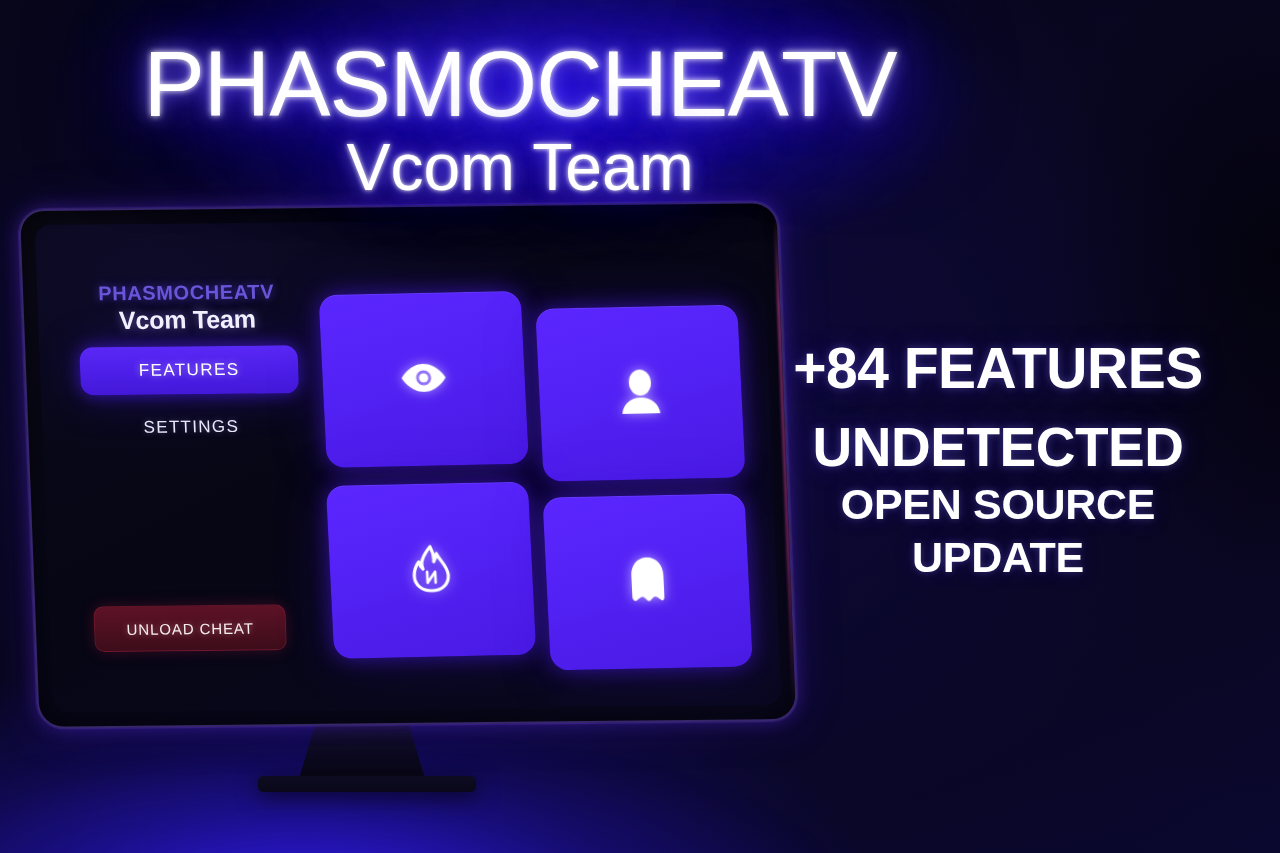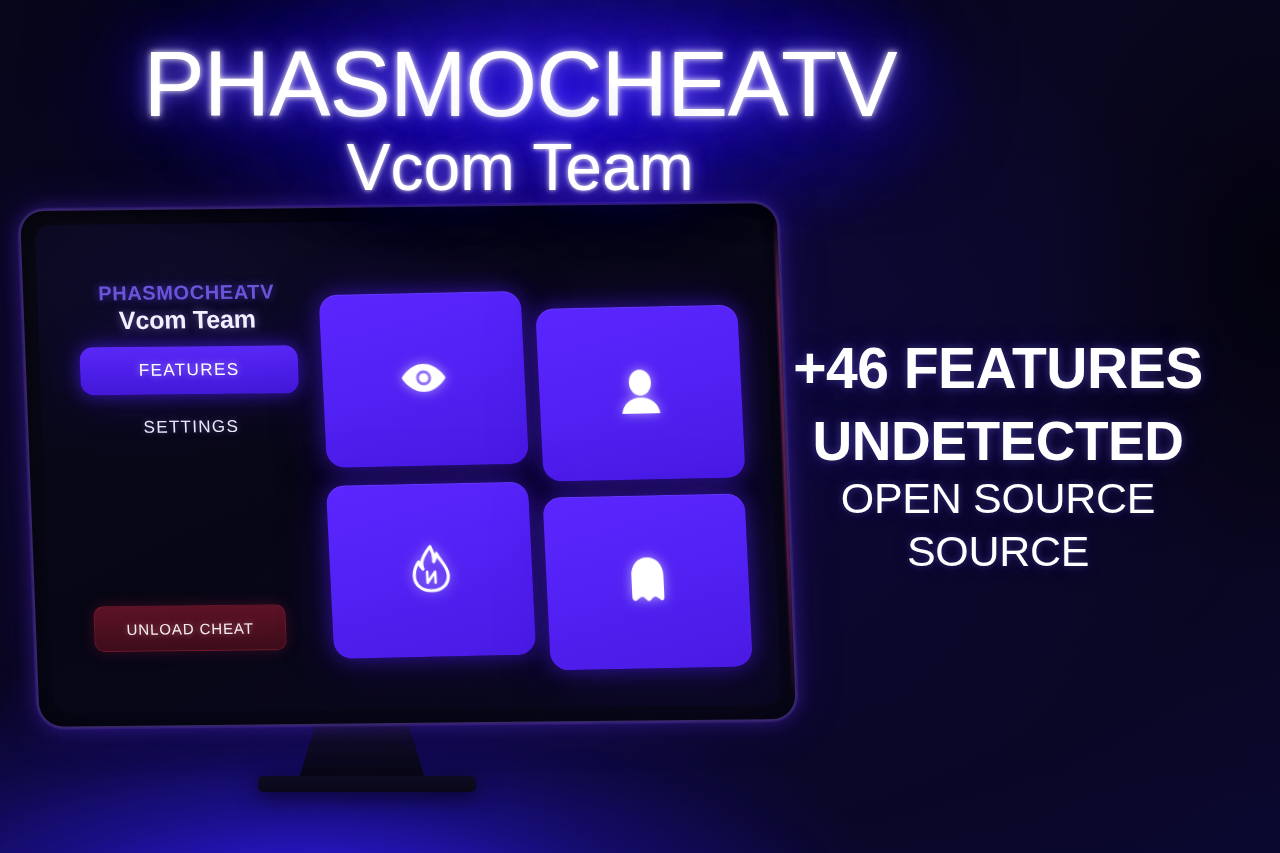--- a/index.html
+++ b/index.html
@@ -178,25 +178,25 @@
     position:absolute; right:34px; top:338px; width:496px;
     text-align:center; z-index:6;
   }
   .pitch-l1 {
     font-size:57px; font-weight:700; letter-spacing:-0.5px; color:#ffffff;
     line-height:1.06;
     text-shadow:0 0 8px rgba(140,130,255,0.35), 0 0 24px rgba(50,30,180,0.35);
   }
   .pitch-l2 {
     font-size:55px; font-weight:600; letter-spacing:-0.5px; color:#ffffff;
-    line-height:1.1; margin-top:13px;
+    line-height:1.1; margin-top:19px;
     text-shadow:0 0 8px rgba(140,130,255,0.35), 0 0 24px rgba(50,30,180,0.35);
   }
   .pitch-l3, .pitch-l4, .pitch-l5, .pitch-l6 {
-    font-size:43px; font-weight:400; letter-spacing:-0.3px; color:#ffffff;
+    font-size:43px; font-weight:700; letter-spacing:-0.3px; color:#ffffff;
     line-height:1.24;
     text-shadow:0 0 7px rgba(140,130,255,0.32), 0 0 20px rgba(50,30,180,0.3);
   }
 </style>
 </head>
 <body>
 
 <div class="stage">
   <div class="floor-glow"></div>
   <div class="wall-shadow"></div>
@@ -273,18 +273,18 @@
           </div>
 
         </div>
       </div>
     </div>
   </div>
   <div class="stand-neck"></div>
   <div class="stand-base"></div>
 
   <div class="pitch">
-    <div class="pitch-l1">+46 FEATURES</div>
+    <div class="pitch-l1">+84 FEATURES</div>
     <div class="pitch-l2">UNDETECTED</div>
     <div class="pitch-l3">OPEN SOURCE</div>
-    <div class="pitch-l5">SOURCE</div>
+    <div class="pitch-l5">UPDATE</div>
   </div>
 </div>
 
 </body></html>

